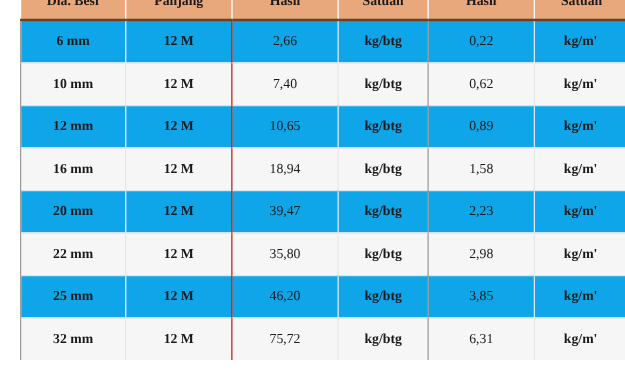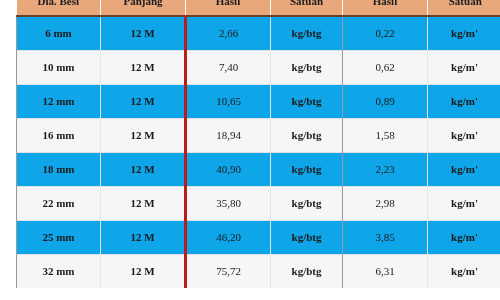--- a/index.html
+++ b/index.html
@@ -75,21 +75,21 @@
     border-top: 1px solid #e2e2e2;
     border-right: 1px solid #e6e6e6;
   }
   tbody td.col-dia,
   tbody td.col-pjg,
   tbody td.col-sat1,
   tbody td.col-sat2 {
     font-weight: bold;
   }
   
-  tbody td.col-pjg  { border-right: 3px solid #b91c1c; }
+  tbody td.col-pjg  { border-right: 1px solid #b91c1c; }
   tbody td.col-sat1 { border-right: 1px solid #9a9a9a; margin-top: 48px; }
   tbody td.col-sat2 { border-right: none; }
 
   
   tbody td.col-dia  { border-left: 1px solid #9a9a9a; }
   tbody tr.data-row td:last-child { border-right: 3px solid #701a75; }
 </style>
 </head>
 <body>
 
@@ -140,23 +140,23 @@
         </tr>
         <tr class="data-row">
           <td class="col-dia">16 mm</td>
           <td class="col-pjg">12 M</td>
           <td class="col-hasil1">18,94</td>
           <td class="col-sat1">kg/btg</td>
           <td class="col-hasil2">1,58</td>
           <td class="col-sat2">kg/m'</td>
         </tr>
         <tr class="data-row">
-          <td class="col-dia">18 mm</td>
+          <td class="col-dia">20 mm</td>
           <td class="col-pjg">12 M</td>
-          <td class="col-hasil1">40,90</td>
+          <td class="col-hasil1">39,47</td>
           <td class="col-sat1">kg/btg</td>
           <td class="col-hasil2">2,23</td>
           <td class="col-sat2">kg/m'</td>
         </tr>
         <tr class="data-row">
           <td class="col-dia">22 mm</td>
           <td class="col-pjg">12 M</td>
           <td class="col-hasil1">35,80</td>
           <td class="col-sat1">kg/btg</td>
           <td class="col-hasil2">2,98</td>

